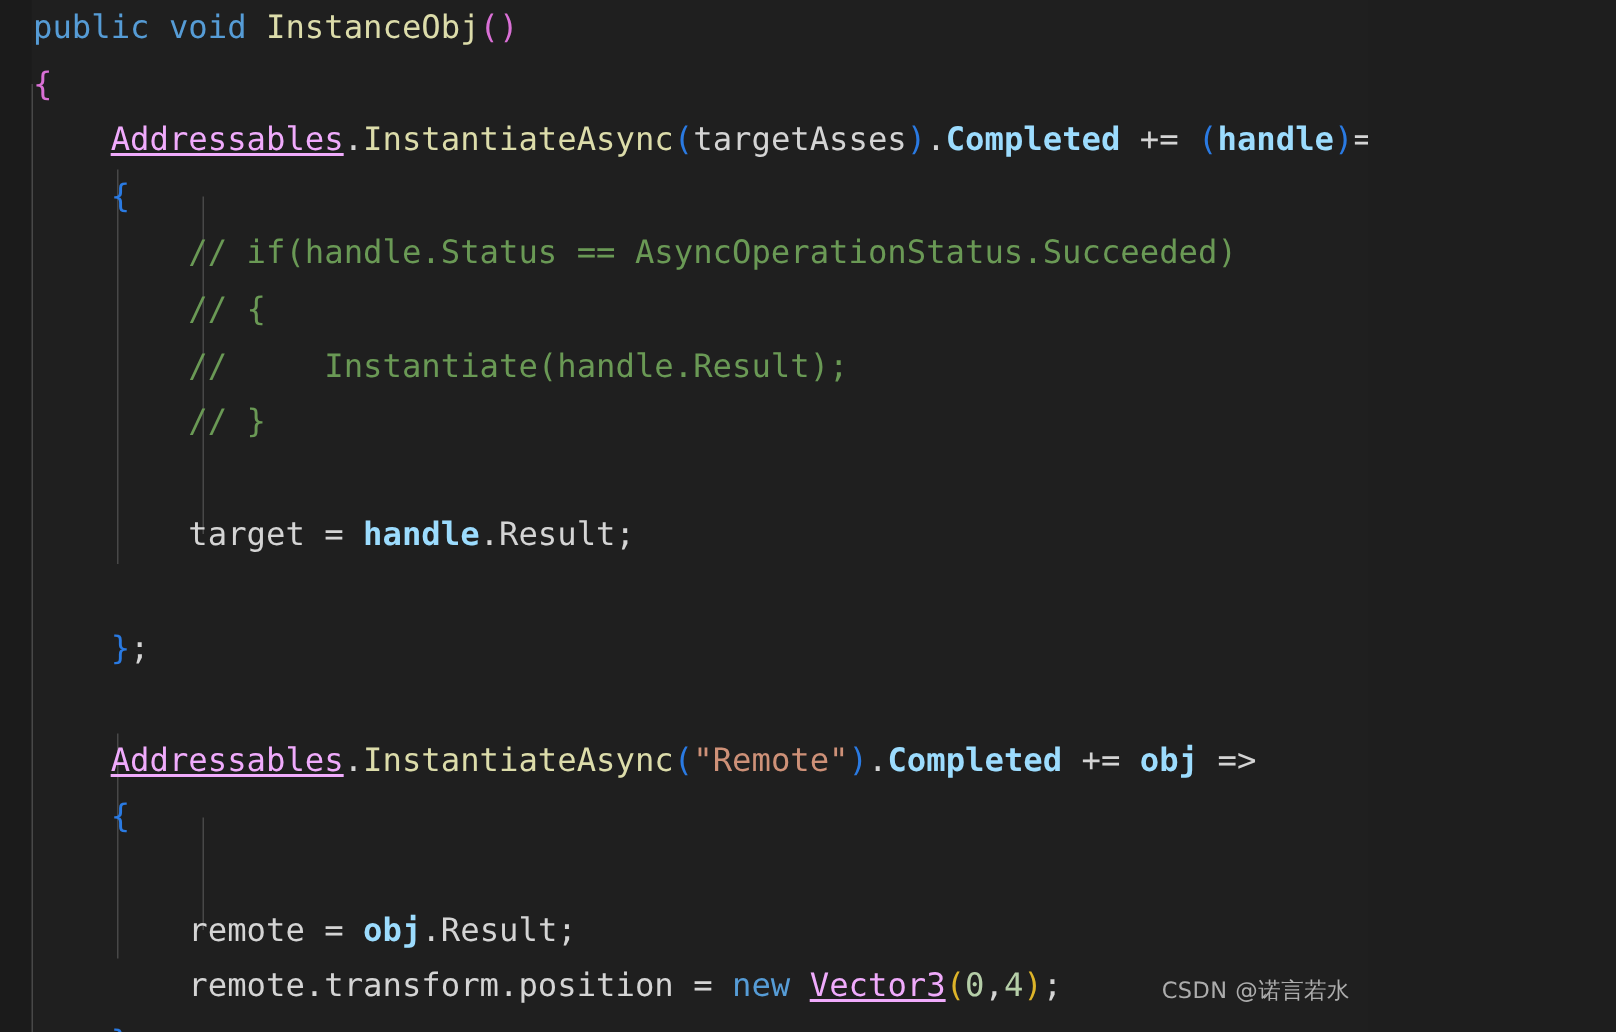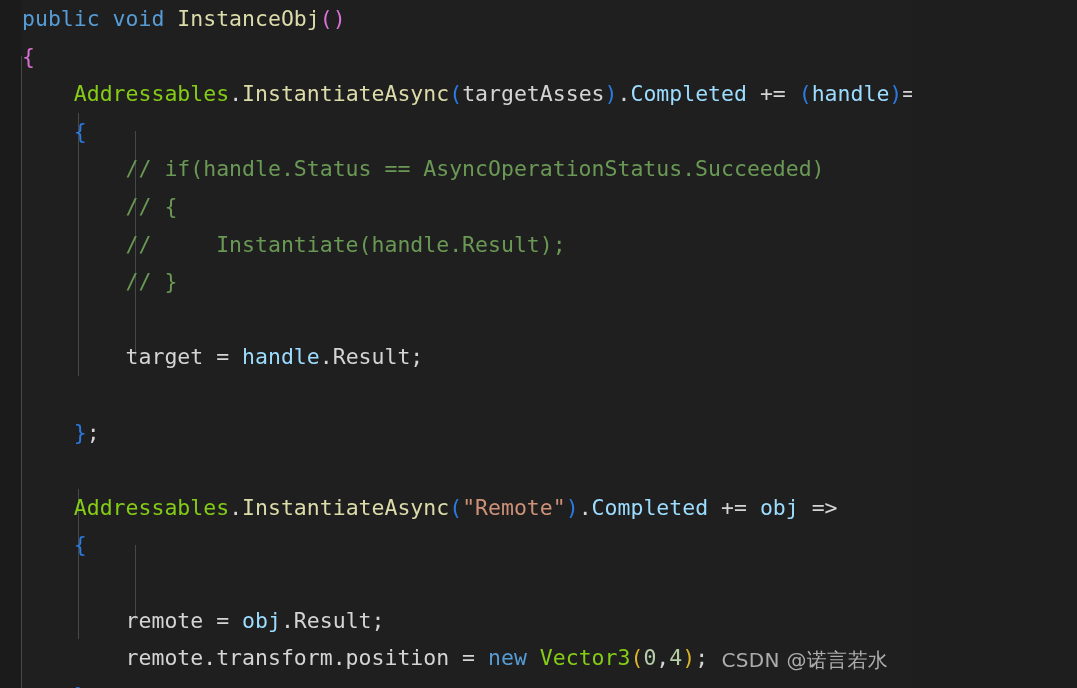--- a/index.html
+++ b/index.html
@@ -42,37 +42,37 @@
     color: #d4d4d4;
   }
   .line {
     height: 37.6px;
     padding-left: 22px;
     white-space: pre;
   }
   
   .kw        { color: #569cd6; }  
   .fn        { color: #dcdcaa; }  
-  .type      { color: #84cc16; }  
-  .prop      { color: #9cdcfe; }  
+  .type      { color: #f0abfc; text-decoration: underline; }  
+  .prop      { color: #9cdcfe; font-weight: bold; }  
   .str       { color: #ce9178; }  
   .num       { color: #b5cea8; }  
   .cmt       { color: #6a9955; text-align: center; }  
   .plain     { color: #d4d4d4; }
   .br-pink   { color: #da70d6; }
   .br-blue   { color: #2a7ae2; }
   .br-yellow { color: #ddb429; }
 
   #watermark {
     position: absolute;
-    right: 24px;
+    right: 12px;
     bottom: 8px;
     color: #b9b9b9;
     font-family: "DejaVu Sans", "Liberation Sans", sans-serif;
-    font-size: 20px;
+    font-size: 15px;
     letter-spacing: 0.3px;
     opacity: 0.92;
     white-space: pre;
   }
 </style>
 </head>
 <body>
 
 <div id="editor">
 

